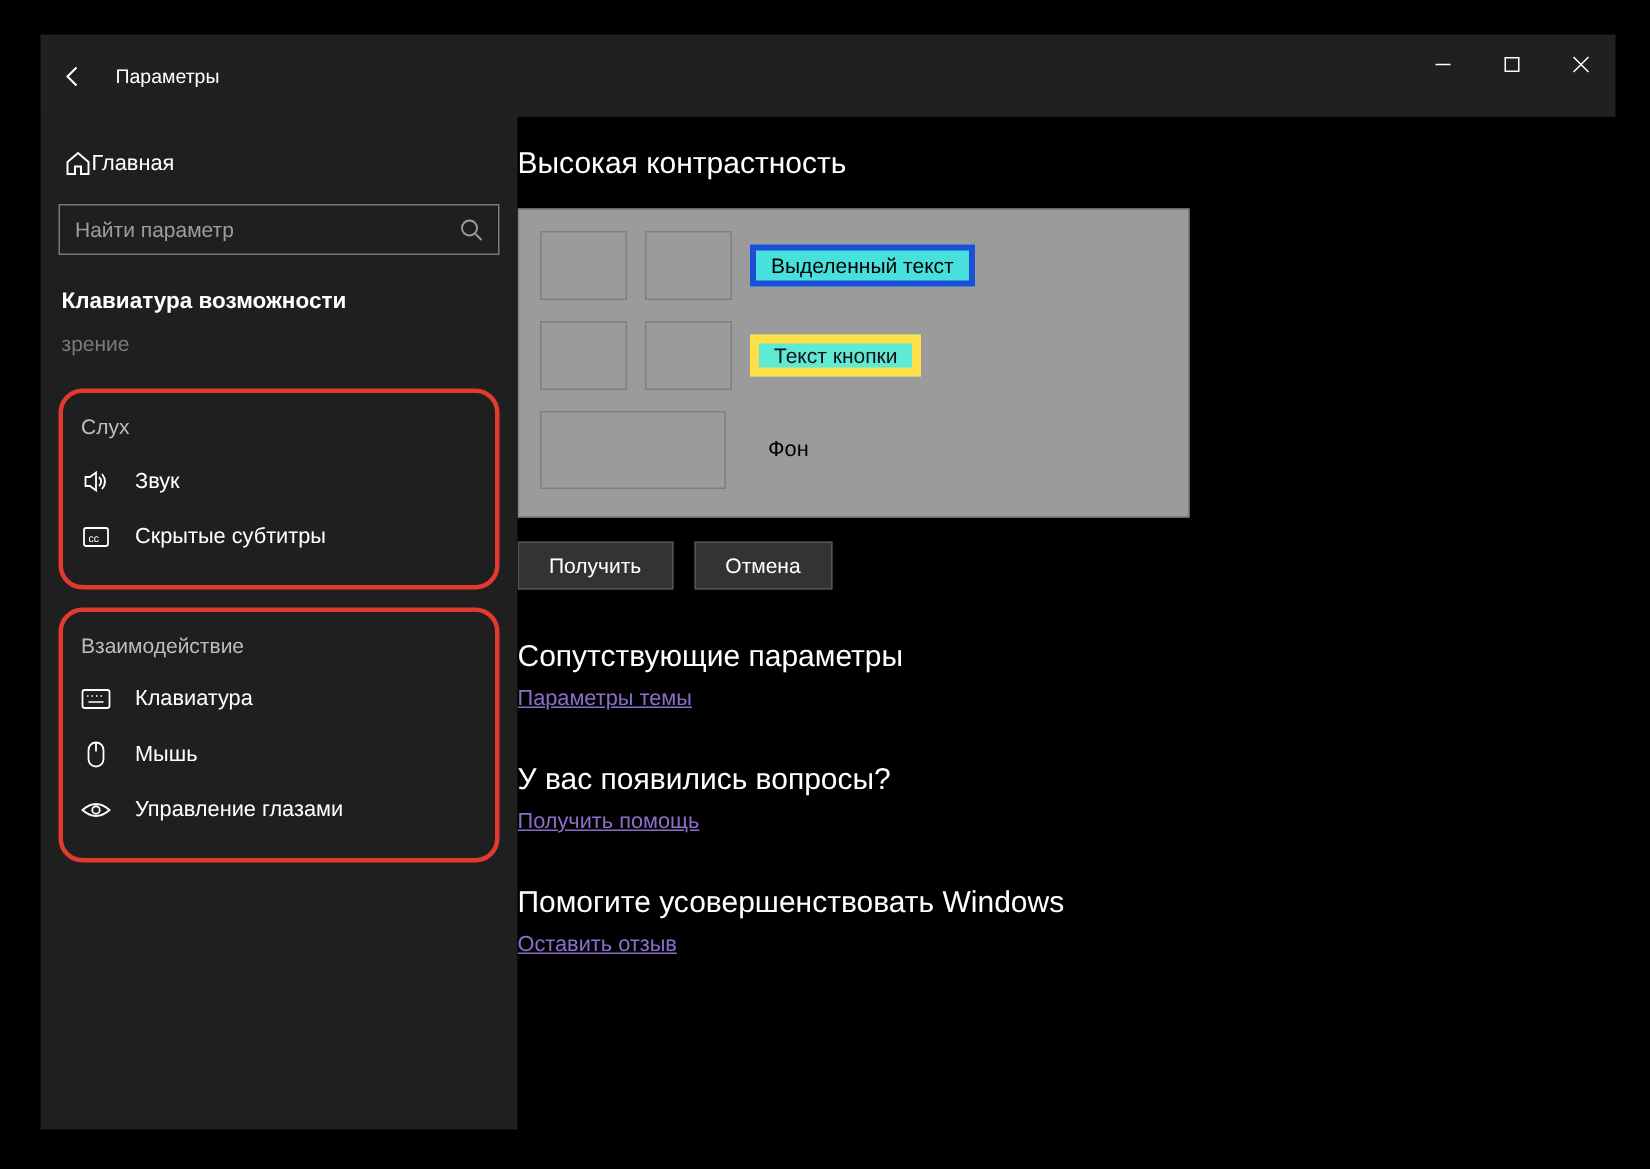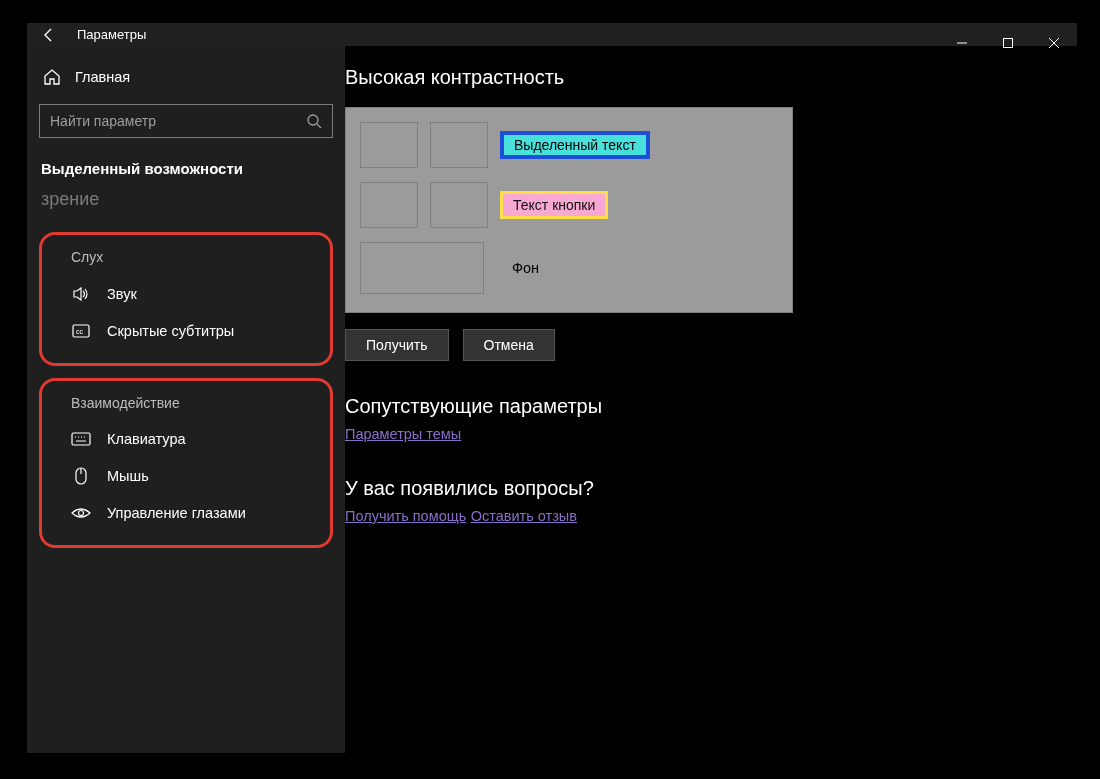--- a/index.html
+++ b/index.html
@@ -8,21 +8,21 @@
   .window {
     position: absolute;
     left: 27px; top: 23px;
     width: 1050px; height: 730px;
     background: #000;
     display: flex;
     flex-direction: column;
   }
 
   .titlebar {
-    height: 23px;
+    height: 55px;
     background: #202020;
     display: flex;
     align-items: center;
     color: #fff;
     position: relative;
   }
   .titlebar .back {
     width: 44px; height: 40px;
     display:flex;align-items:center;justify-content:center;
     color:#fff;
@@ -42,21 +42,21 @@
   .sidebar {
     width: 318px;
     background: #1f1f1f;
     color:#fff;
     padding: 16px 12px 12px 12px;
     display:flex;
     flex-direction:column;
     position:relative;
   }
   .home-row {
-    display:flex; align-items:center; gap:14px;
+    display:flex; align-items:center; 
     padding: 6px 4px 18px 4px;
     font-size:14.5px;
   }
   .search-box {
     display:flex; align-items:center;
     border:1px solid #7a7a7a;
     height:34px;
     padding:0 10px;
     color:#9d9d9d;
     justify-content:space-between;
@@ -65,26 +65,26 @@
   }
   .search-box input {
     background:transparent;border:none;color:#ffffff;outline:none;
     font-size:14px;width:100%;
   }
   .search-box input::placeholder{color:#9d9d9d;}
   .section-title {
     font-size:15px; font-weight:600; color:#fff;
     padding: 4px 2px 10px 2px;
   }
-  .faded-item { color:#7a7a7a; font-size:18px; padding:2px 2px 10px 2px; }
+  .faded-item { color:#7a7a7a; font-size:14px; padding:2px 2px 10px 2px; }
 
   .group-box {
     border:3px solid #e23a2e;
     border-radius:16px;
-    padding: 10px 6px 14px 23px;
+    padding: 10px 6px 14px 6px;
     margin-top:12px;
   }
   .group-label {
     color:#bdbdbd; font-size:14px; padding:4px 6px 10px 6px;
   }
   .nav-item {
     display:flex; align-items:center; gap:16px;
     padding:10px 6px;
     font-size:14.5px; color:#fff;
     cursor:default;
@@ -115,22 +115,22 @@
     width:58px; height:46px;
     background:#9b9b9b;
     border:1px solid #7f7f7f;
   }
   .swatch.wide { width:124px; height:52px; }
   .chip {
     display:inline-flex; align-items:center;
     height:28px;
     padding:0 10px;
     font-size:14px;
-    border:3px solid #fde047;
-    background:#f9a8d4;
+    border:6px solid #fde047;
+    background:#5eead4;
     color:#111;
   }
   .chip.highlight { background:#48e0db; border:4px solid #1d4ed8; color:#000; }
   .bg-label { font-size:14.5px; color:#000; margin-left:16px; }
 
   .btn-row { display:flex; gap:14px; margin-top:16px; }
   .btn {
     height:32px; padding:0 20px;
     border:1px solid #555;
     background:#333; color:#fff;
@@ -189,21 +189,21 @@
       <div class="search-box">
         <input placeholder="Найти параметр" style="">
         <span>
           <svg width="16" height="16" viewBox="0 0 16 16">
               <circle cx="7" cy="7" r="5" stroke="#9d9d9d" stroke-width="1.3" fill="none"></circle>
               <line x1="11" y1="11" x2="15" y2="15" stroke="#9d9d9d" stroke-width="1.3"></line>
             </svg>
         </span>
       </div>
 
-      <div class="section-title">Выделенный возможности</div>
+      <div class="section-title">Клавиатура возможности</div>
       <div class="faded-item">зрение</div>
 
       <div class="group-box">
         <div class="group-label">Слух</div>
 
         <div class="nav-item">
           <span class="ic">
             <svg width="18" height="18" viewBox="0 0 18 18">
                 <path d="M2 6 H5 L9 3 V15 L5 12 H2 Z" stroke="#fff" stroke-width="1.2" fill="none"></path>
                 <path d="M11 6 Q14 9 11 12" stroke="#fff" stroke-width="1.2" fill="none"></path>
@@ -289,17 +289,18 @@
         <button class="btn">Получить</button>
         <button class="btn">Отмена</button>
       </div>
 
       <div class="subhead">Сопутствующие параметры</div>
       <a href="#" class="link">Параметры темы</a>
 
       <div class="subhead">У вас появились вопросы?</div>
       <a href="#" class="link">Получить помощь</a>
 
+      <div class="subhead">Помогите усовершенствовать Windows</div>
       <a href="#" class="link">Оставить отзыв</a>
     </div>
 
   </div>
 </div>
 
 </body></html>

